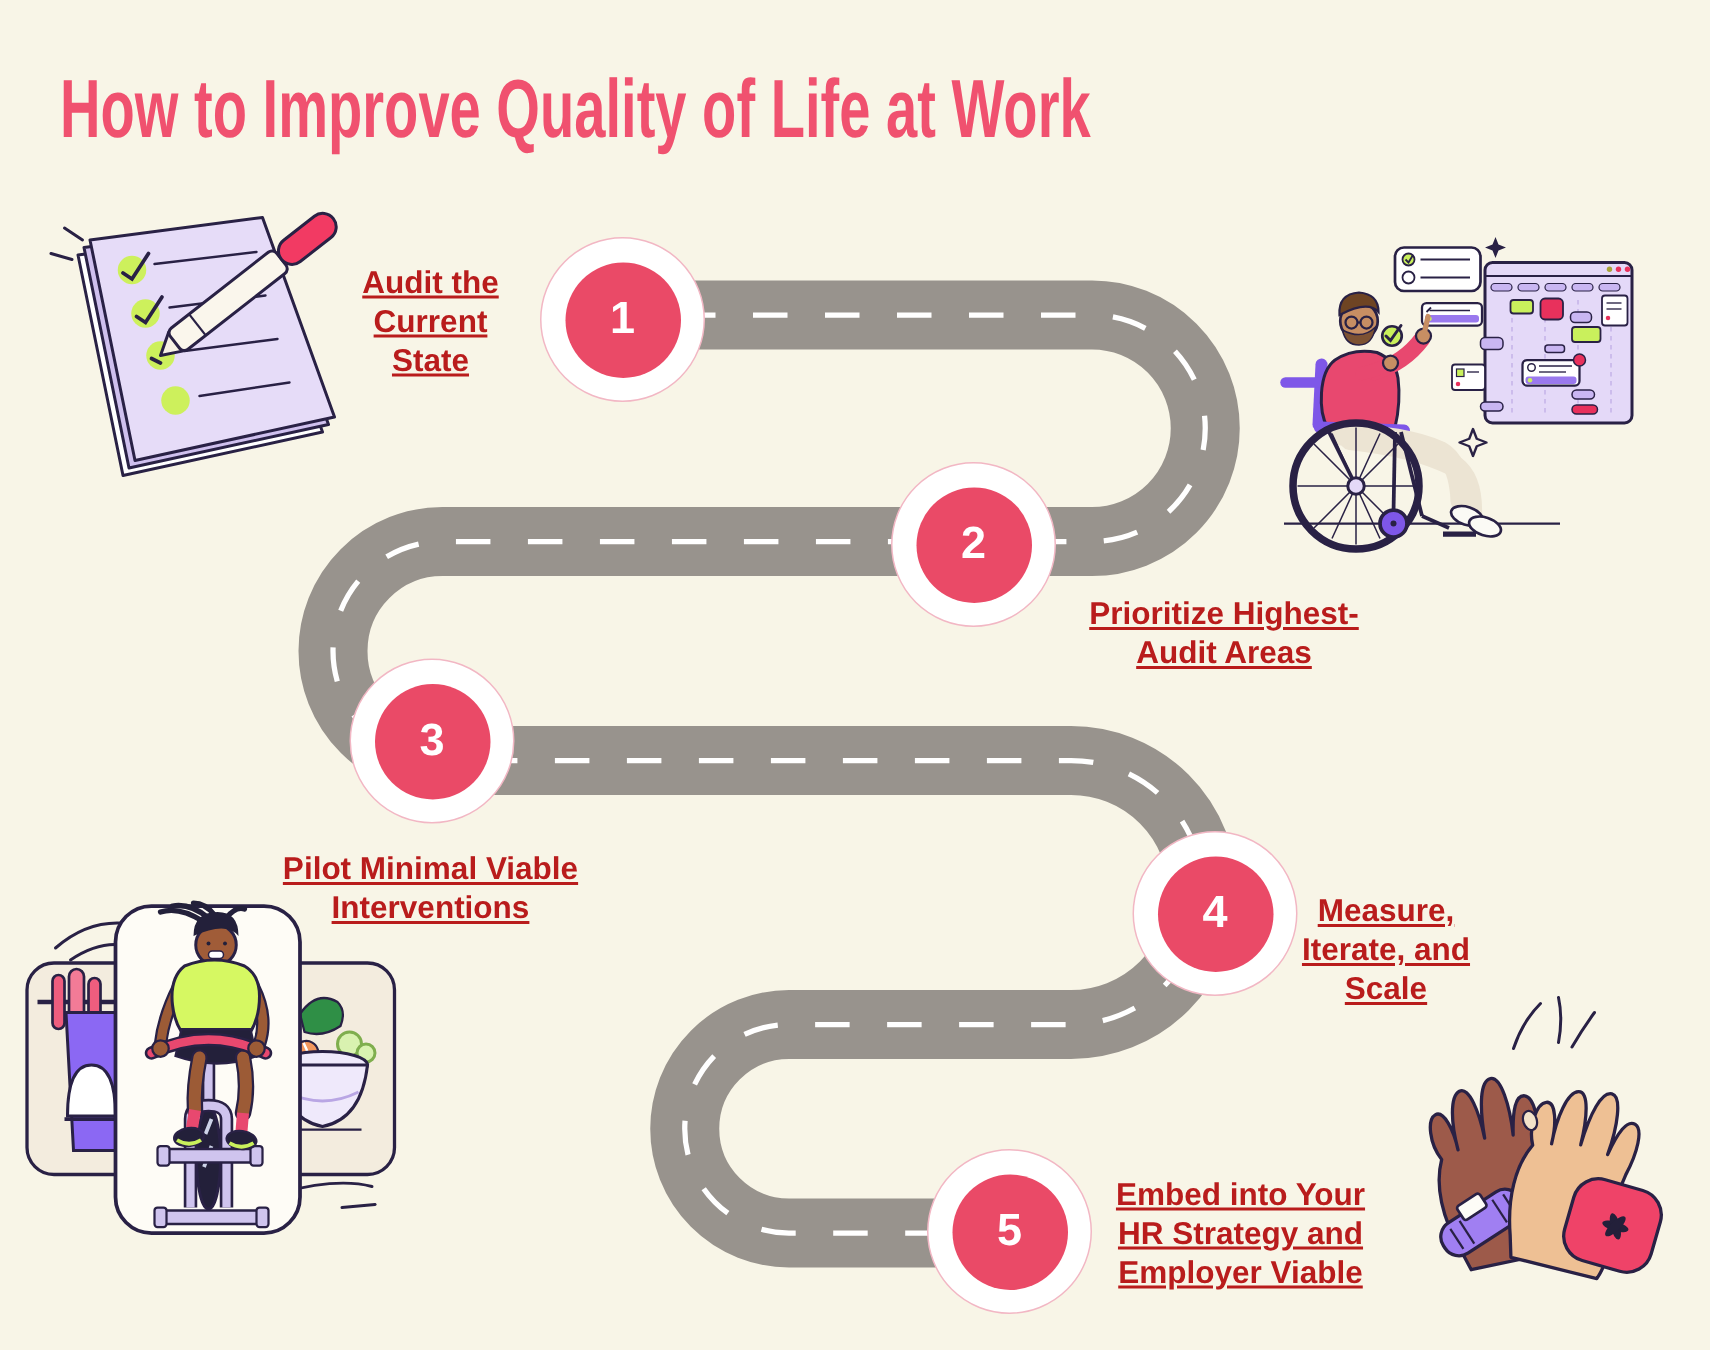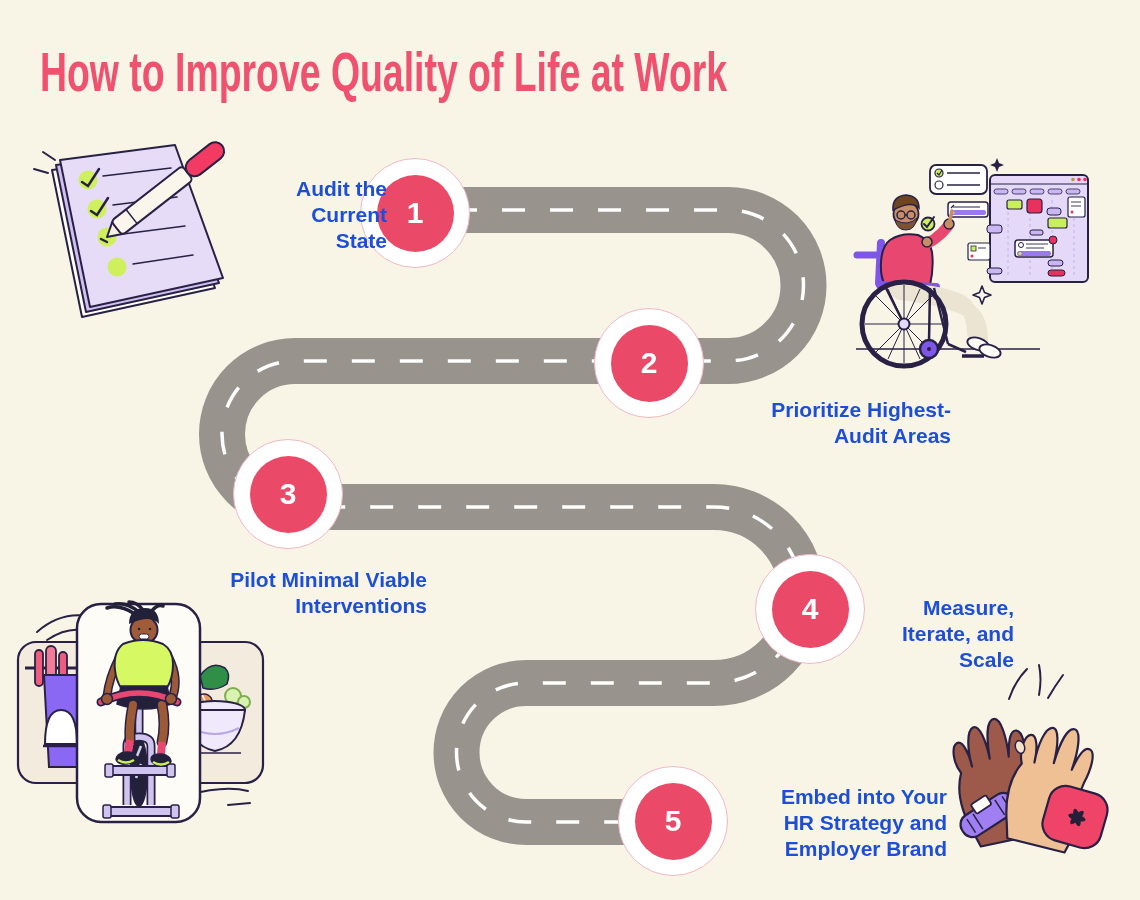--- a/index.html
+++ b/index.html
@@ -10,22 +10,22 @@
   svg.layer{position:absolute;}
   .step{position:absolute;width:108px;height:108px;border-radius:50%;background:#ffffff;
         border:1px solid #f2b7c4;display:flex;align-items:center;justify-content:center;}
   .step .dot{width:77px;height:77px;border-radius:50%;background:#ea4a67;color:#ffffff;
         display:flex;align-items:center;justify-content:center;font-size:30px;font-weight:600;}
   .step-1{left:360px;top:158px;}
   .step-2{left:594px;top:308px;}
   .step-3{left:233px;top:439px;}
   .step-4{left:755px;top:554px;}
   .step-5{left:618px;top:766px;}
-  .label{position:absolute;color:#1d4ed8;font-weight:700;font-size:21px;line-height:26px;
-         text-align:right;white-space:pre-line;}
+  .label{position:absolute;color:#b91c1c;font-weight:700;font-size:21px;line-height:26px;
+         text-align:center;white-space:pre-line;text-decoration:underline;}
   .label-1{left:187px;top:176px;width:200px;}
   .label-2{left:681px;top:397px;width:270px;}
   .label-3{left:147px;top:567px;width:280px;}
   .label-4{left:834px;top:595px;width:180px;}
   .label-5{left:707px;top:784px;width:240px;}
 </style>
 </head>
 <body>
 
 <div class="canvas">
@@ -330,15 +330,15 @@
 State</div>
   <div class="label label-2">Prioritize Highest-
 Audit Areas</div>
   <div class="label label-3">Pilot Minimal Viable
 Interventions</div>
   <div class="label label-4">Measure,
 Iterate, and
 Scale</div>
   <div class="label label-5">Embed into Your
 HR Strategy and
-Employer Brand</div>
+Employer Viable</div>
 
 </div>
 
 </body></html>

